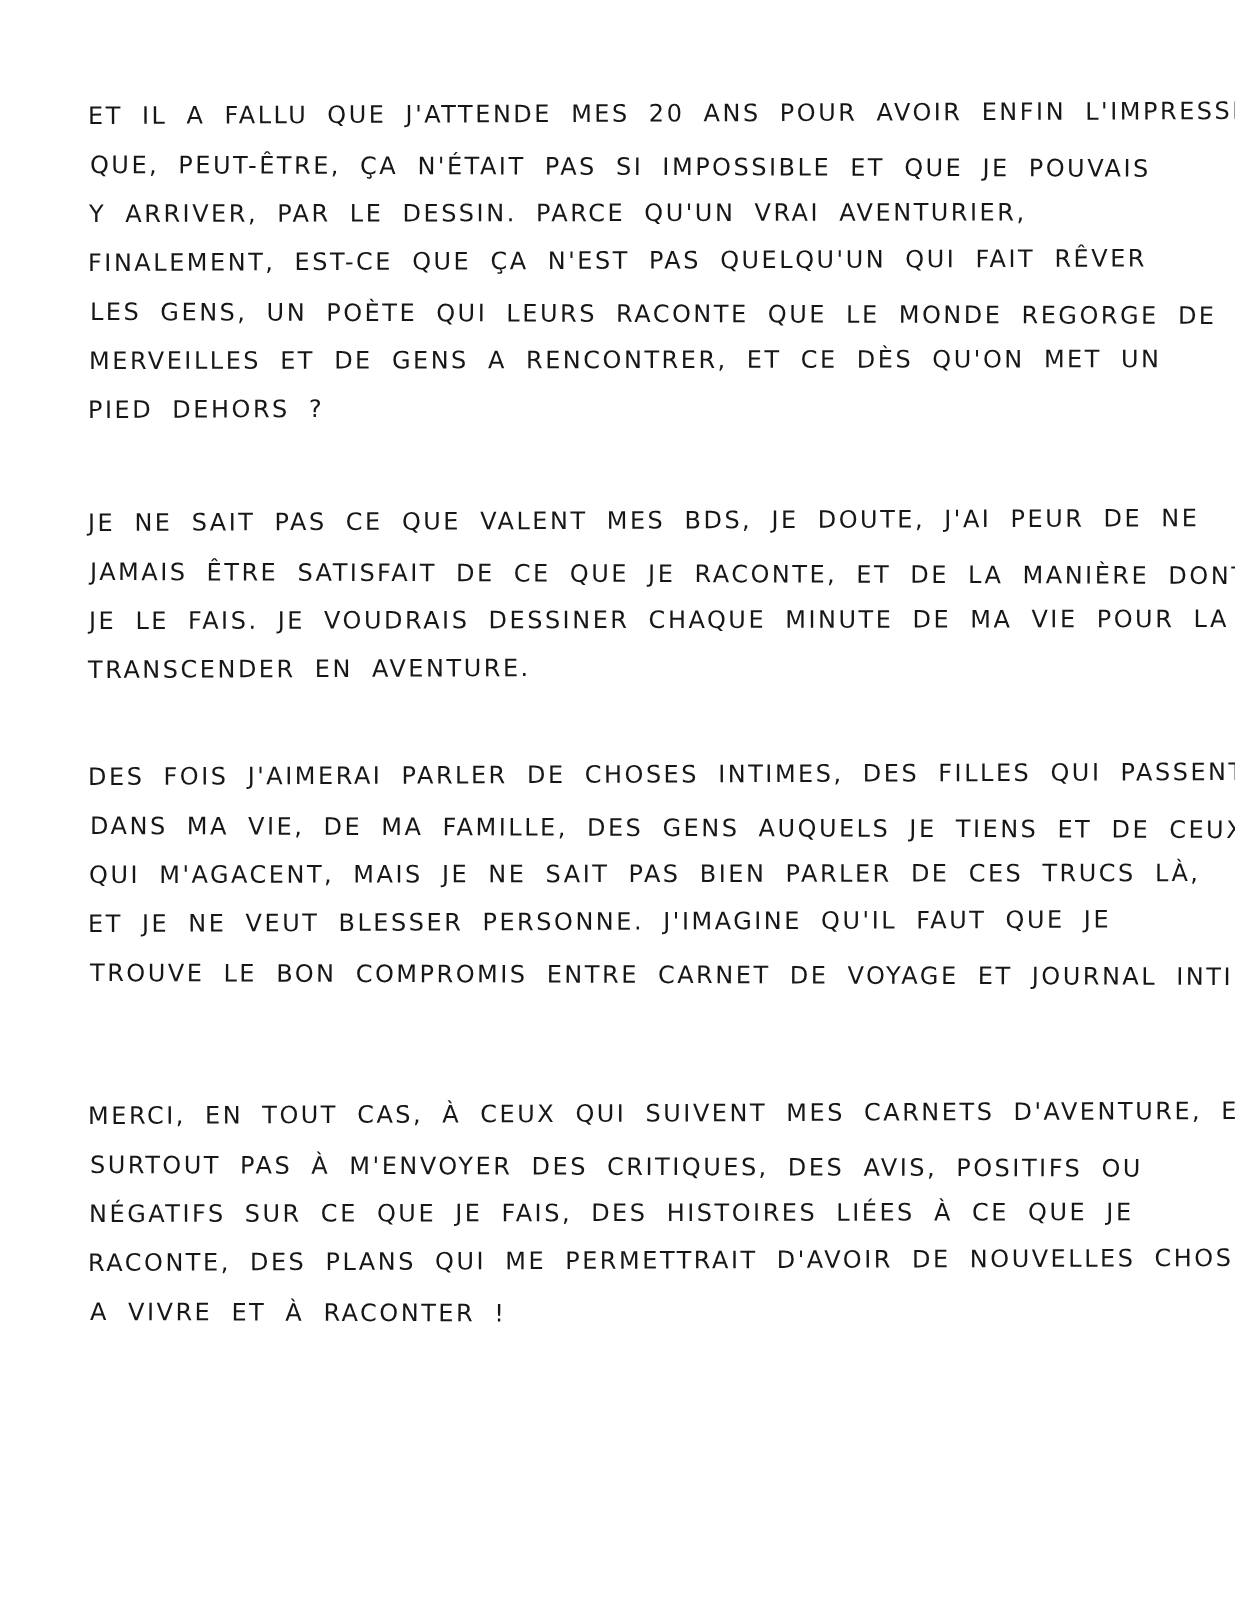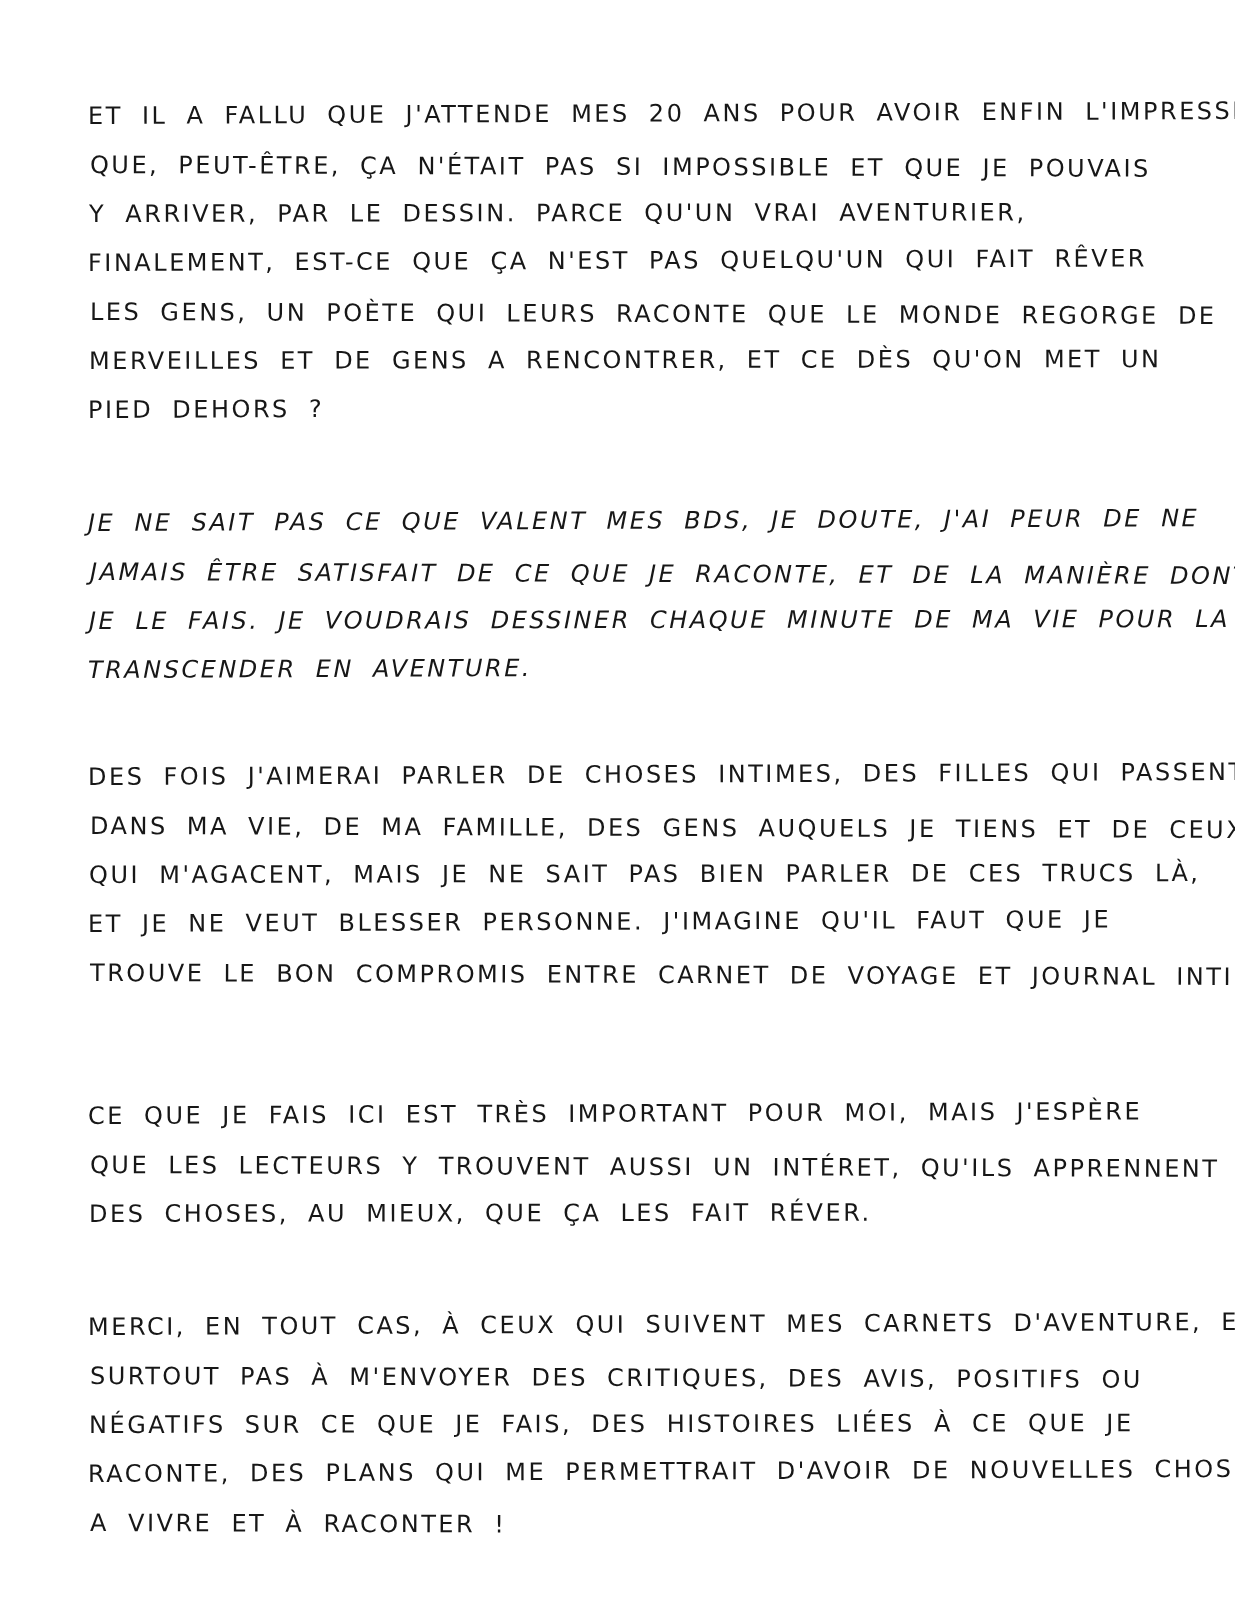--- a/index.html
+++ b/index.html
@@ -15,21 +15,21 @@
     background: #ffffff;
     overflow: hidden;
     box-sizing: border-box;
     padding: 92px 70px 0 88px;
     font-family: "DejaVu Sans", sans-serif;
   }
   .paragraph {
     margin: 0 0 0 0;
   }
   .p1 { margin-bottom: 64px; }
-  .p2 { margin-bottom: 58px; font-style: italic; }
+  .p2 { margin-bottom: 58px; }
   .p3 { margin-bottom: 94px; }
   .p4 { margin-bottom: 64px; }
   .p5 { margin-bottom: 0; }
   .line {
     color: #171717;
     font-size: 24px;
     line-height: 49px;
     height: 49px;
     white-space: nowrap;
     letter-spacing: 2.5px;
@@ -66,25 +66,20 @@
   </div>
 
   <div class="paragraph p3">
     <div class="line">DES FOIS J'AIMERAI PARLER DE CHOSES INTIMES, DES FILLES QUI PASSENT</div>
     <div class="line">DANS MA VIE, DE MA FAMILLE, DES GENS AUQUELS JE TIENS ET DE CEUX</div>
     <div class="line">QUI M'AGACENT, MAIS JE NE SAIT PAS BIEN PARLER DE CES TRUCS LÀ,</div>
     <div class="line">ET JE NE VEUT BLESSER PERSONNE. J'IMAGINE QU'IL FAUT QUE JE</div>
     <div class="line">TROUVE LE BON COMPROMIS ENTRE CARNET DE VOYAGE ET JOURNAL INTIME.</div>
   </div>
 
-  <div class="paragraph p4">
-    <div class="line">CE QUE JE FAIS ICI EST TRÈS IMPORTANT POUR MOI, MAIS J'ESPÈRE</div>
-    <div class="line">QUE LES LECTEURS Y TROUVENT AUSSI UN INTÉRET, QU'ILS APPRENNENT</div>
-    <div class="line">DES CHOSES, AU MIEUX, QUE ÇA LES FAIT RÉVER.</div>
-  </div>
 
   <div class="paragraph p5">
     <div class="line">MERCI, EN TOUT CAS, À CEUX QUI SUIVENT MES CARNETS D'AVENTURE, ET N'HESITEZ</div>
     <div class="line">SURTOUT PAS À M'ENVOYER DES CRITIQUES, DES AVIS, POSITIFS OU</div>
     <div class="line">NÉGATIFS SUR CE QUE JE FAIS, DES HISTOIRES LIÉES À CE QUE JE</div>
     <div class="line">RACONTE, DES PLANS QUI ME PERMETTRAIT D'AVOIR DE NOUVELLES CHOSES</div>
     <div class="line">A VIVRE ET À RACONTER !</div>
   </div>
 
 </div>

